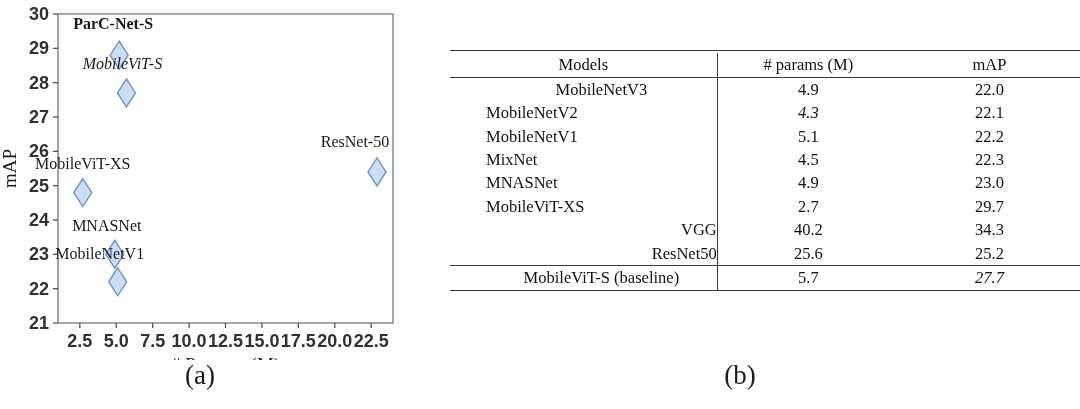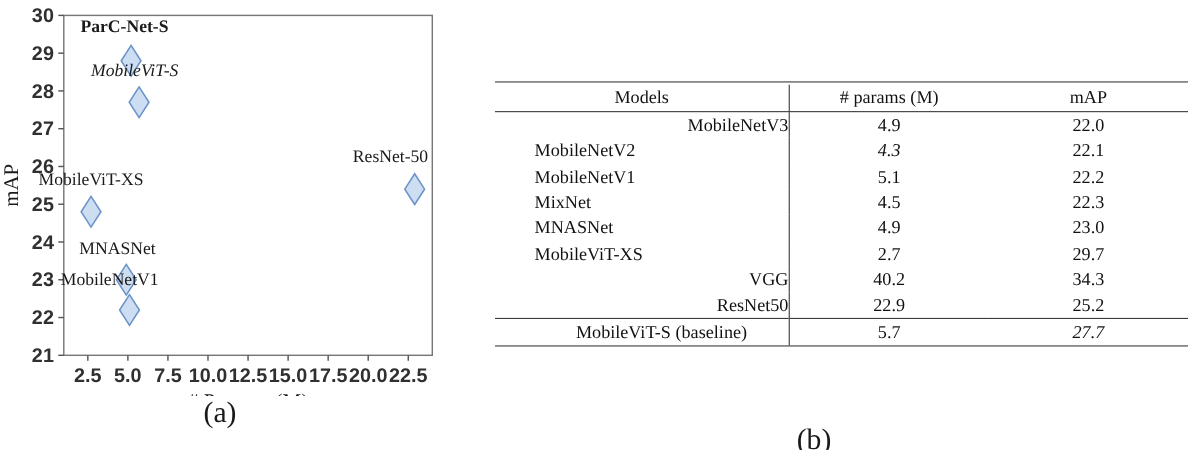--- a/index.html
+++ b/index.html
@@ -46,21 +46,20 @@
     top: 360px;
     width: 100px;
   }
 
   
   #figure-b {
     position: absolute;
     left: 450px;
     top: 50px;
     width: 630px;
-    margin-top: 24px;
   }
   table.results {
     border-collapse: collapse;
     width: 630px;
     font-family: "Liberation Serif", serif;
     font-size: 16.5px;
     color: #111111;
   }
   table.results th,
   table.results td {
@@ -162,21 +161,21 @@
   <table class="results">
     <thead>
       <tr class="header-row">
         <th class="col-model vline">Models</th>
         <th class="col-params"># params (M)</th>
         <th class="col-map">mAP</th>
       </tr>
     </thead>
     <tbody id="table-body">
         <tr>
-          <td class="col-model vline" style="text-align: right; padding-left: 36px;">MobileNetV3</td>
+          <td class="col-model vline" style="text-align: center; padding-left: 36px;">MobileNetV3</td>
           <td class="col-params ">4.9</td>
           <td class="col-map ">22.0</td>
         </tr>
         <tr>
           <td class="col-model vline" style="text-align: left; padding-left: 36px;">MobileNetV2</td>
           <td class="col-params italic">4.3</td>
           <td class="col-map ">22.1</td>
         </tr>
         <tr>
           <td class="col-model vline" style="text-align: left; padding-left: 36px;">MobileNetV1</td>
@@ -198,21 +197,21 @@
           <td class="col-params bold">2.7</td>
           <td class="col-map ">29.7</td>
         </tr>
         <tr>
           <td class="col-model vline" style="text-align: right; padding-left: 36px;">VGG</td>
           <td class="col-params ">40.2</td>
           <td class="col-map ">34.3</td>
         </tr>
         <tr>
           <td class="col-model vline" style="text-align: right; padding-left: 36px;">ResNet50</td>
-          <td class="col-params ">22.9</td>
+          <td class="col-params ">25.6</td>
           <td class="col-map ">25.2</td>
         </tr>
         <tr class="group-sep">
           <td class="col-model vline" style="text-align: center; padding-left: 36px;">MobileViT-S (baseline)</td>
           <td class="col-params ">5.7</td>
           <td class="col-map italic">27.7</td>
         </tr>
       </tbody>
   </table>
   <div class="bottomrule"></div>

